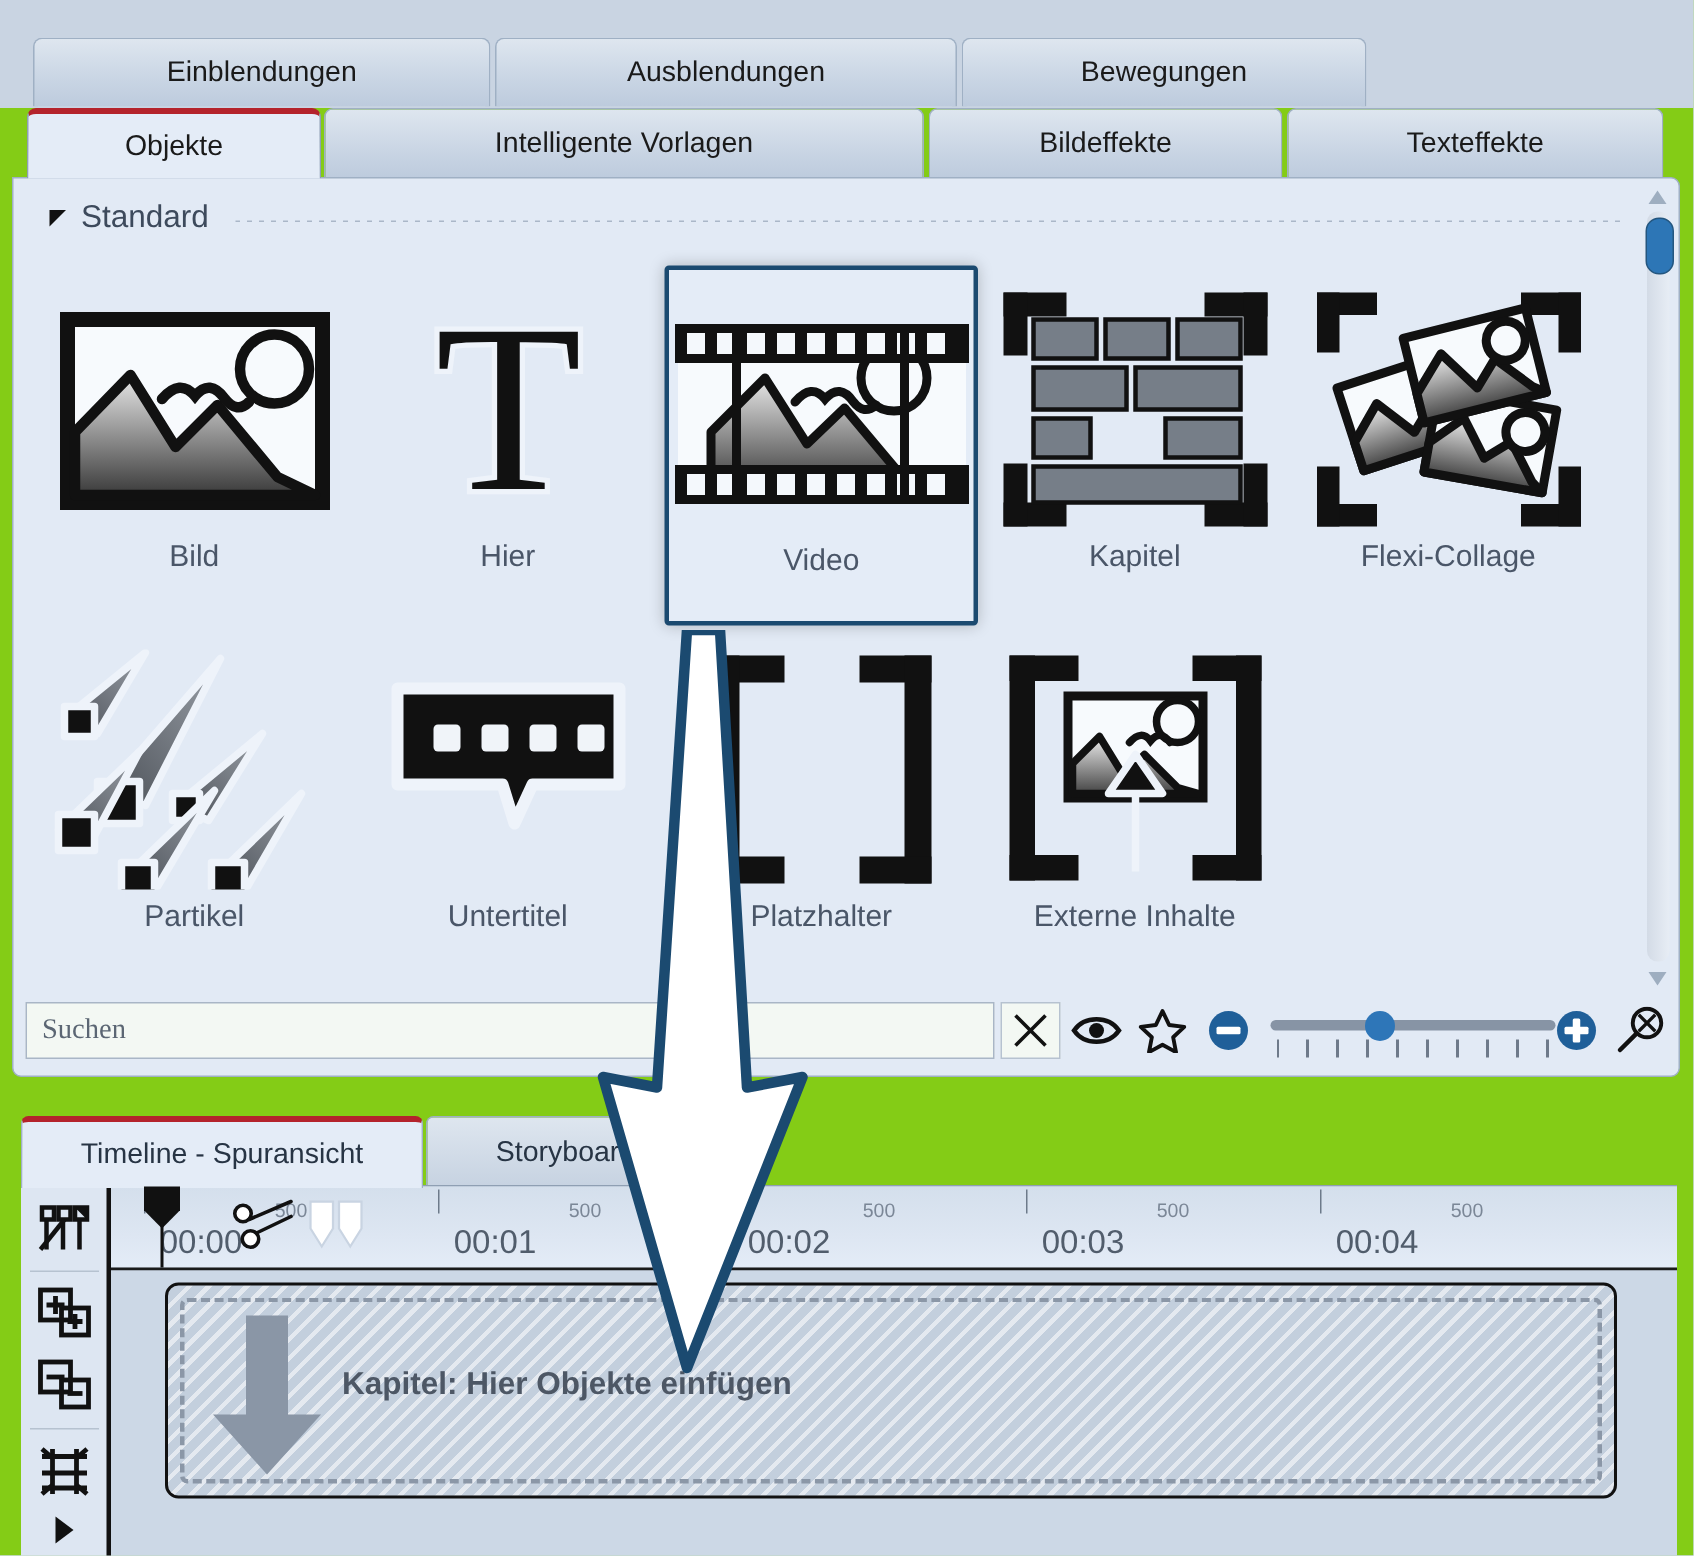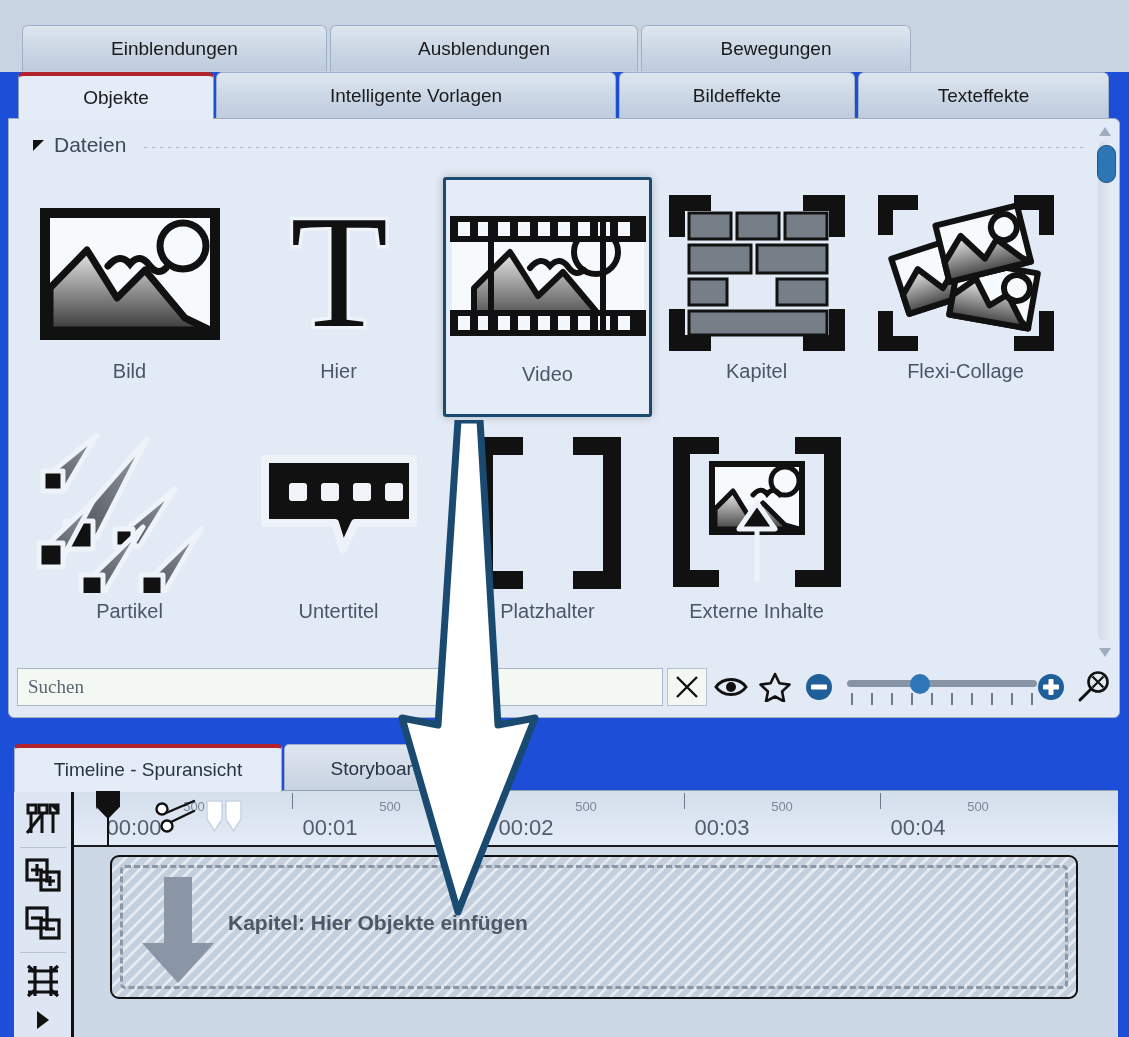--- a/index.html
+++ b/index.html
@@ -5,21 +5,21 @@
   html, body {
     margin: 0; padding: 0;
     width: 1129px; height: 1037px;
     overflow: hidden;
     background: #ccd7e4;
     font-family: "Liberation Sans", sans-serif;
   }
   #app {
     position: relative;
     width: 1129px; height: 1037px;
-    background: #1d4ed8;
+    background: #84cc16;
   }
 
   
   .tabbar-top {
     position: absolute; left: 0; top: 0;
     width: 1129px; height: 72px;
     background: #c9d4e2;
   }
   .tab-top {
     position: absolute; top: 25px; height: 46px;
@@ -334,21 +334,21 @@
       </div>
     <div class="tab-second" id="ts3" style="left: 858px; width: 251px;">
         <span>Texteffekte</span>
       </div>
   </div>
 
   <div class="panel">
 
     <div class="section-header">
       <span class="tri-collapse"></span>
-      <span class="section-title">Dateien</span>
+      <span class="section-title">Standard</span>
       <span class="dotline"></span>
     </div>
 
     <div class="grid">
 
       <div class="tile">
         <div class="icon-wrap">
           <svg width="190" height="150" viewBox="0 0 190 150">
             <defs>
               <linearGradient id="mg1" x1="0" y1="0" x2="0" y2="1">

